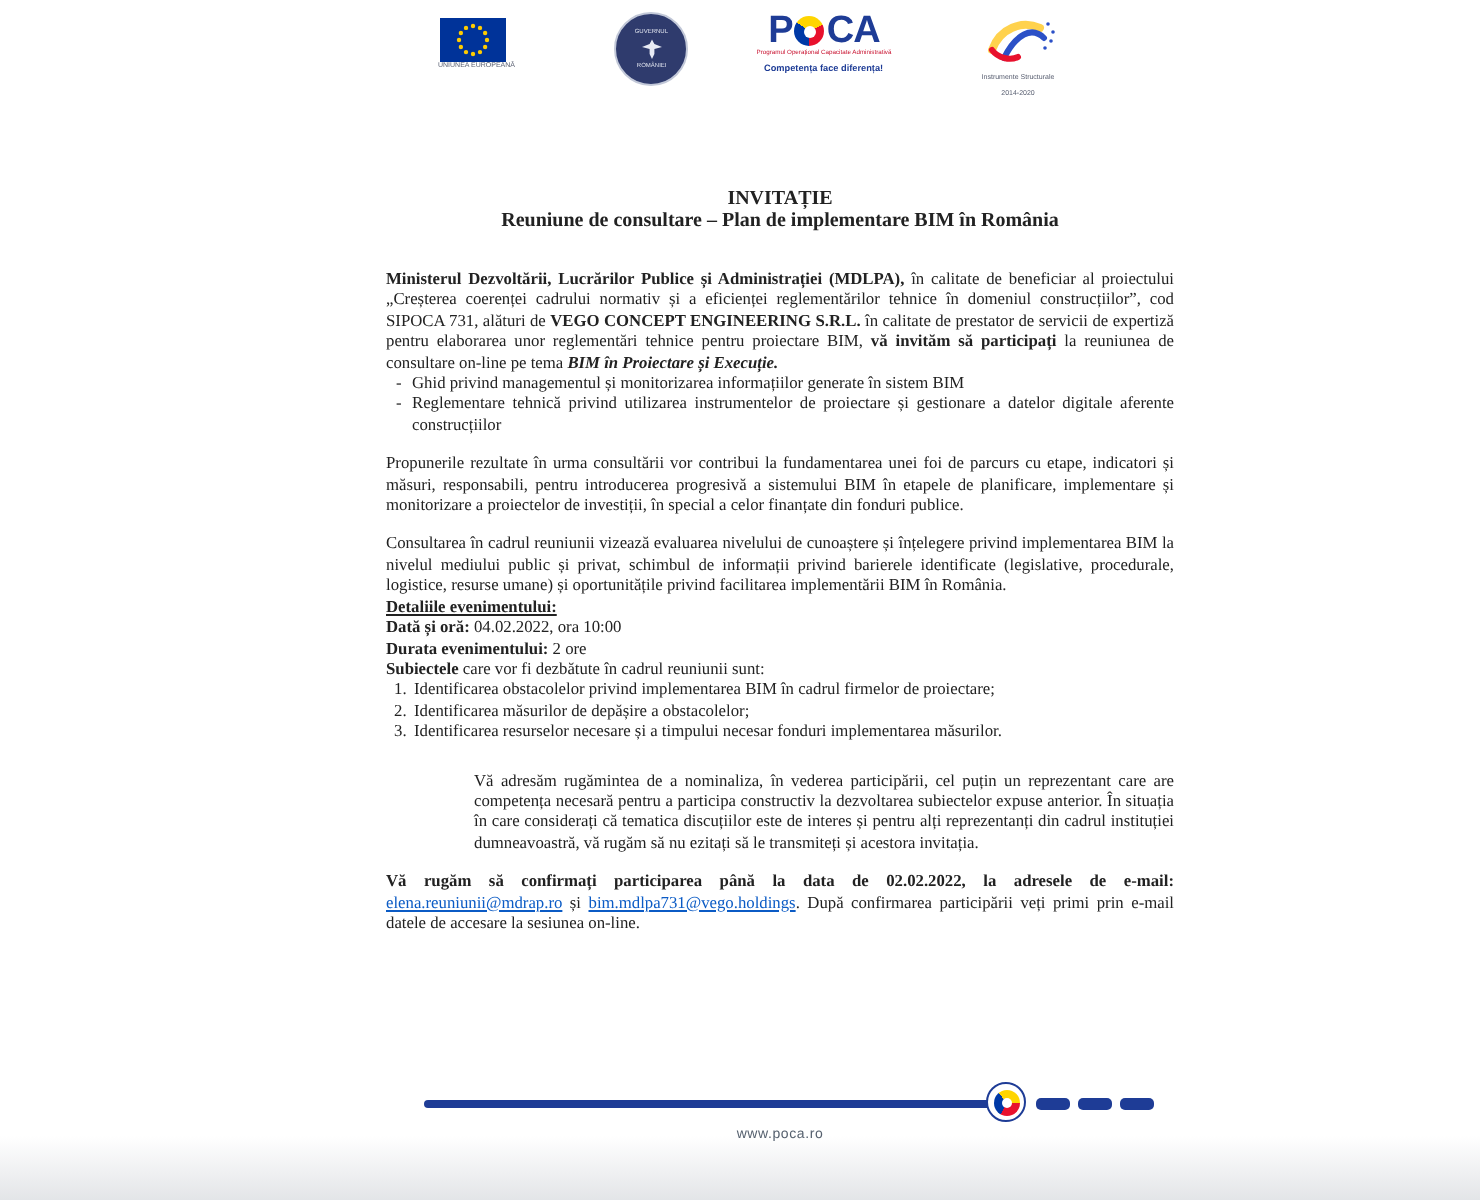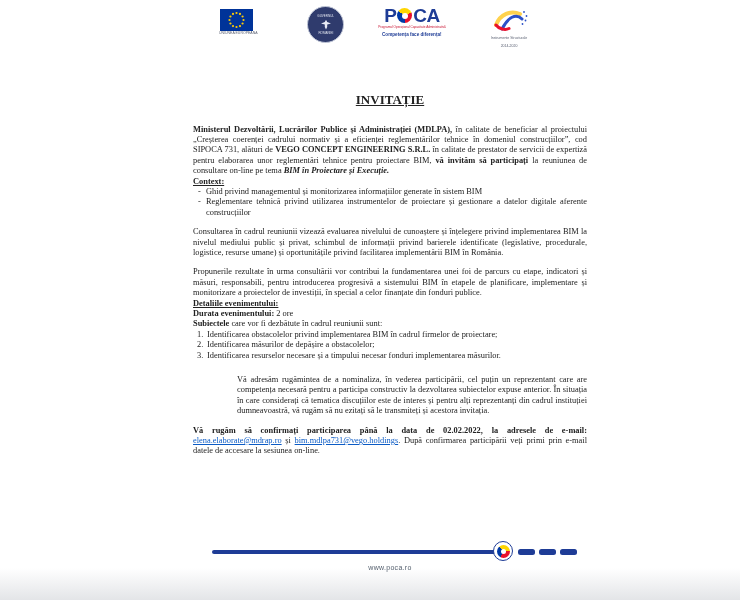--- a/index.html
+++ b/index.html
@@ -56,21 +56,21 @@
   }
   .poca-tag{
     font-family:"Liberation Sans", sans-serif;color:#1e3c96;font-weight:bold;
     font-size:7px;line-height:8px;white-space:nowrap;
     transform:scale(0.66);transform-origin:50% 0;width:160%;margin-left:-30%;
   }
   .is-logo{left:488px;top:8px;width:42px;text-align:center;}
 
   
   .doc{position:absolute;left:193px;top:95px;width:394px;font-size:8.4px;line-height:10.4px;}
-  .title{text-align:center;font-weight:bold;font-size:13px;line-height:10.5px;margin:0 0 19px 0;text-decoration:underline;}
+  .title{text-align:center;font-weight:bold;font-size:10px;line-height:10.5px;margin:0 0 19px 0;}
   .p{text-align:justify;margin:0;}
   .gap-xl{margin-top:32px;}
   .gap-lg{margin-top:14px;margin-left:44px;}
   .gap-md{margin-top:9px;}
   .heading{font-weight:bold;text-decoration:underline;margin:0;}
   .bullet-row{display:flex;margin:0;}
   .bullet-row .marker{width:13px;padding-left:5px;box-sizing:border-box;flex:none;}
   .bullet-row .btext{flex:1;text-align:justify;}
   .num-row{display:flex;margin:0;}
   .num-row .num{width:14px;padding-left:4px;box-sizing:border-box;flex:none;}
@@ -171,59 +171,60 @@
     </g>
   </svg>
   <div class="tiny-cap">Instrumente Structurale</div>
   <div class="tiny-cap">2014-2020</div>
 </div>
 
 <div class="doc">
 
   <div class="title">
     <div>INVITAȚIE</div>
+    <div>Reuniune de consultare – Plan de implementare BIM în România</div>
   </div>
 
   <p class="p"><b>Ministerul Dezvoltării, Lucrărilor Publice și Administrației (MDLPA),</b><span> în calitate de beneficiar al proiectului „Creșterea coerenței cadrului normativ și a eficienței reglementărilor tehnice în domeniul construcțiilor”, cod SIPOCA 731, alături de </span><b>VEGO CONCEPT ENGINEERING S.R.L.</b><span> în calitate de prestator de servicii de expertiză pentru elaborarea unor reglementări tehnice pentru proiectare BIM, </span><b>vă invităm să participați</b><span> la reuniunea de consultare on-line pe tema </span><span class="bolditalic">BIM în Proiectare și Execuție.</span></p>
 
-  <p class="heading gap-xl">Context:</p>
 
   <div class="bullet-row">
     <span class="marker">-</span>
     <span class="btext">Ghid privind managementul și monitorizarea informațiilor generate în sistem BIM</span>
   </div>
   <div class="bullet-row">
     <span class="marker">-</span>
     <span class="btext">Reglementare tehnică privind utilizarea instrumentelor de proiectare și gestionare a datelor digitale aferente construcțiilor</span>
   </div>
 
+  <p class="p gap-md">Propunerile rezultate în urma consultării vor contribui la fundamentarea unei foi de parcurs cu etape, indicatori și măsuri, responsabili, pentru introducerea progresivă a sistemului BIM în etapele de planificare, implementare și monitorizare a proiectelor de investiții, în special a celor finanțate din fonduri publice.</p>
   <p class="p gap-md">Consultarea în cadrul reuniunii vizează evaluarea nivelului de cunoaștere și înțelegere privind implementarea BIM la nivelul mediului public și privat, schimbul de informații privind barierele identificate (legislative, procedurale, logistice, resurse umane) și oportunitățile privind facilitarea implementării BIM în România.</p>
-  <p class="p gap-md">Propunerile rezultate în urma consultării vor contribui la fundamentarea unei foi de parcurs cu etape, indicatori și măsuri, responsabili, pentru introducerea progresivă a sistemului BIM în etapele de planificare, implementare și monitorizare a proiectelor de investiții, în special a celor finanțate din fonduri publice.</p>
 
   <p class="heading gap-lg">Detaliile evenimentului:</p>
 
+  <p class="drow"><b>Dată și oră:</b><span> 04.02.2022, ora 10:00</span></p>
   <p class="drow"><b>Durata evenimentului:</b><span> 2 ore</span></p>
   <p class="drow"><b>Subiectele</b><span> care vor fi dezbătute în cadrul reuniunii sunt:</span></p>
 
   <div class="num-row">
     <span class="num">1.</span>
     <span class="ntext">Identificarea obstacolelor privind implementarea BIM în cadrul firmelor de proiectare;</span>
   </div>
   <div class="num-row">
     <span class="num">2.</span>
     <span class="ntext">Identificarea măsurilor de depășire a obstacolelor;</span>
   </div>
   <div class="num-row">
     <span class="num">3.</span>
     <span class="ntext">Identificarea resurselor necesare și a timpului necesar fonduri implementarea măsurilor.</span>
   </div>
 
   <p class="p gap-lg">Vă adresăm rugămintea de a nominaliza, în vederea participării, cel puțin un reprezentant care are competența necesară pentru a participa constructiv la dezvoltarea subiectelor expuse anterior. În situația în care considerați că tematica discuțiilor este de interes și pentru alți reprezentanți din cadrul instituției dumneavoastră, vă rugăm să nu ezitați să le transmiteți și acestora invitația.</p>
 
-  <p class="p gap-md"><b>Vă rugăm să confirmați participarea până la data de 02.02.2022, la adresele de e-mail:</b><span> </span><a class="email-link">elena.elaborate@mdrap.ro</a><span> și </span><a class="email-link">bim.mdlpa731@vego.holdings</a><span>. După confirmarea participării veți primi prin e-mail datele de accesare la sesiunea on-line.</span></p>
+  <p class="p gap-md"><b>Vă rugăm să confirmați participarea până la data de 02.02.2022, la adresele de e-mail:</b><span> </span><a class="email-link">elena.reuniunii@mdrap.ro</a><span> și </span><a class="email-link">bim.mdlpa731@vego.holdings</a><span>. După confirmarea participării veți primi prin e-mail datele de accesare la sesiunea on-line.</span></p>
 
 </div>
 
 <div class="footer-line"></div>
 <div class="footer-emblem">
   <span class="swirl"></span>
 </div>
 <span class="footer-dash dash-1"></span>
 <span class="footer-dash dash-2"></span>
 <span class="footer-dash dash-3"></span>

